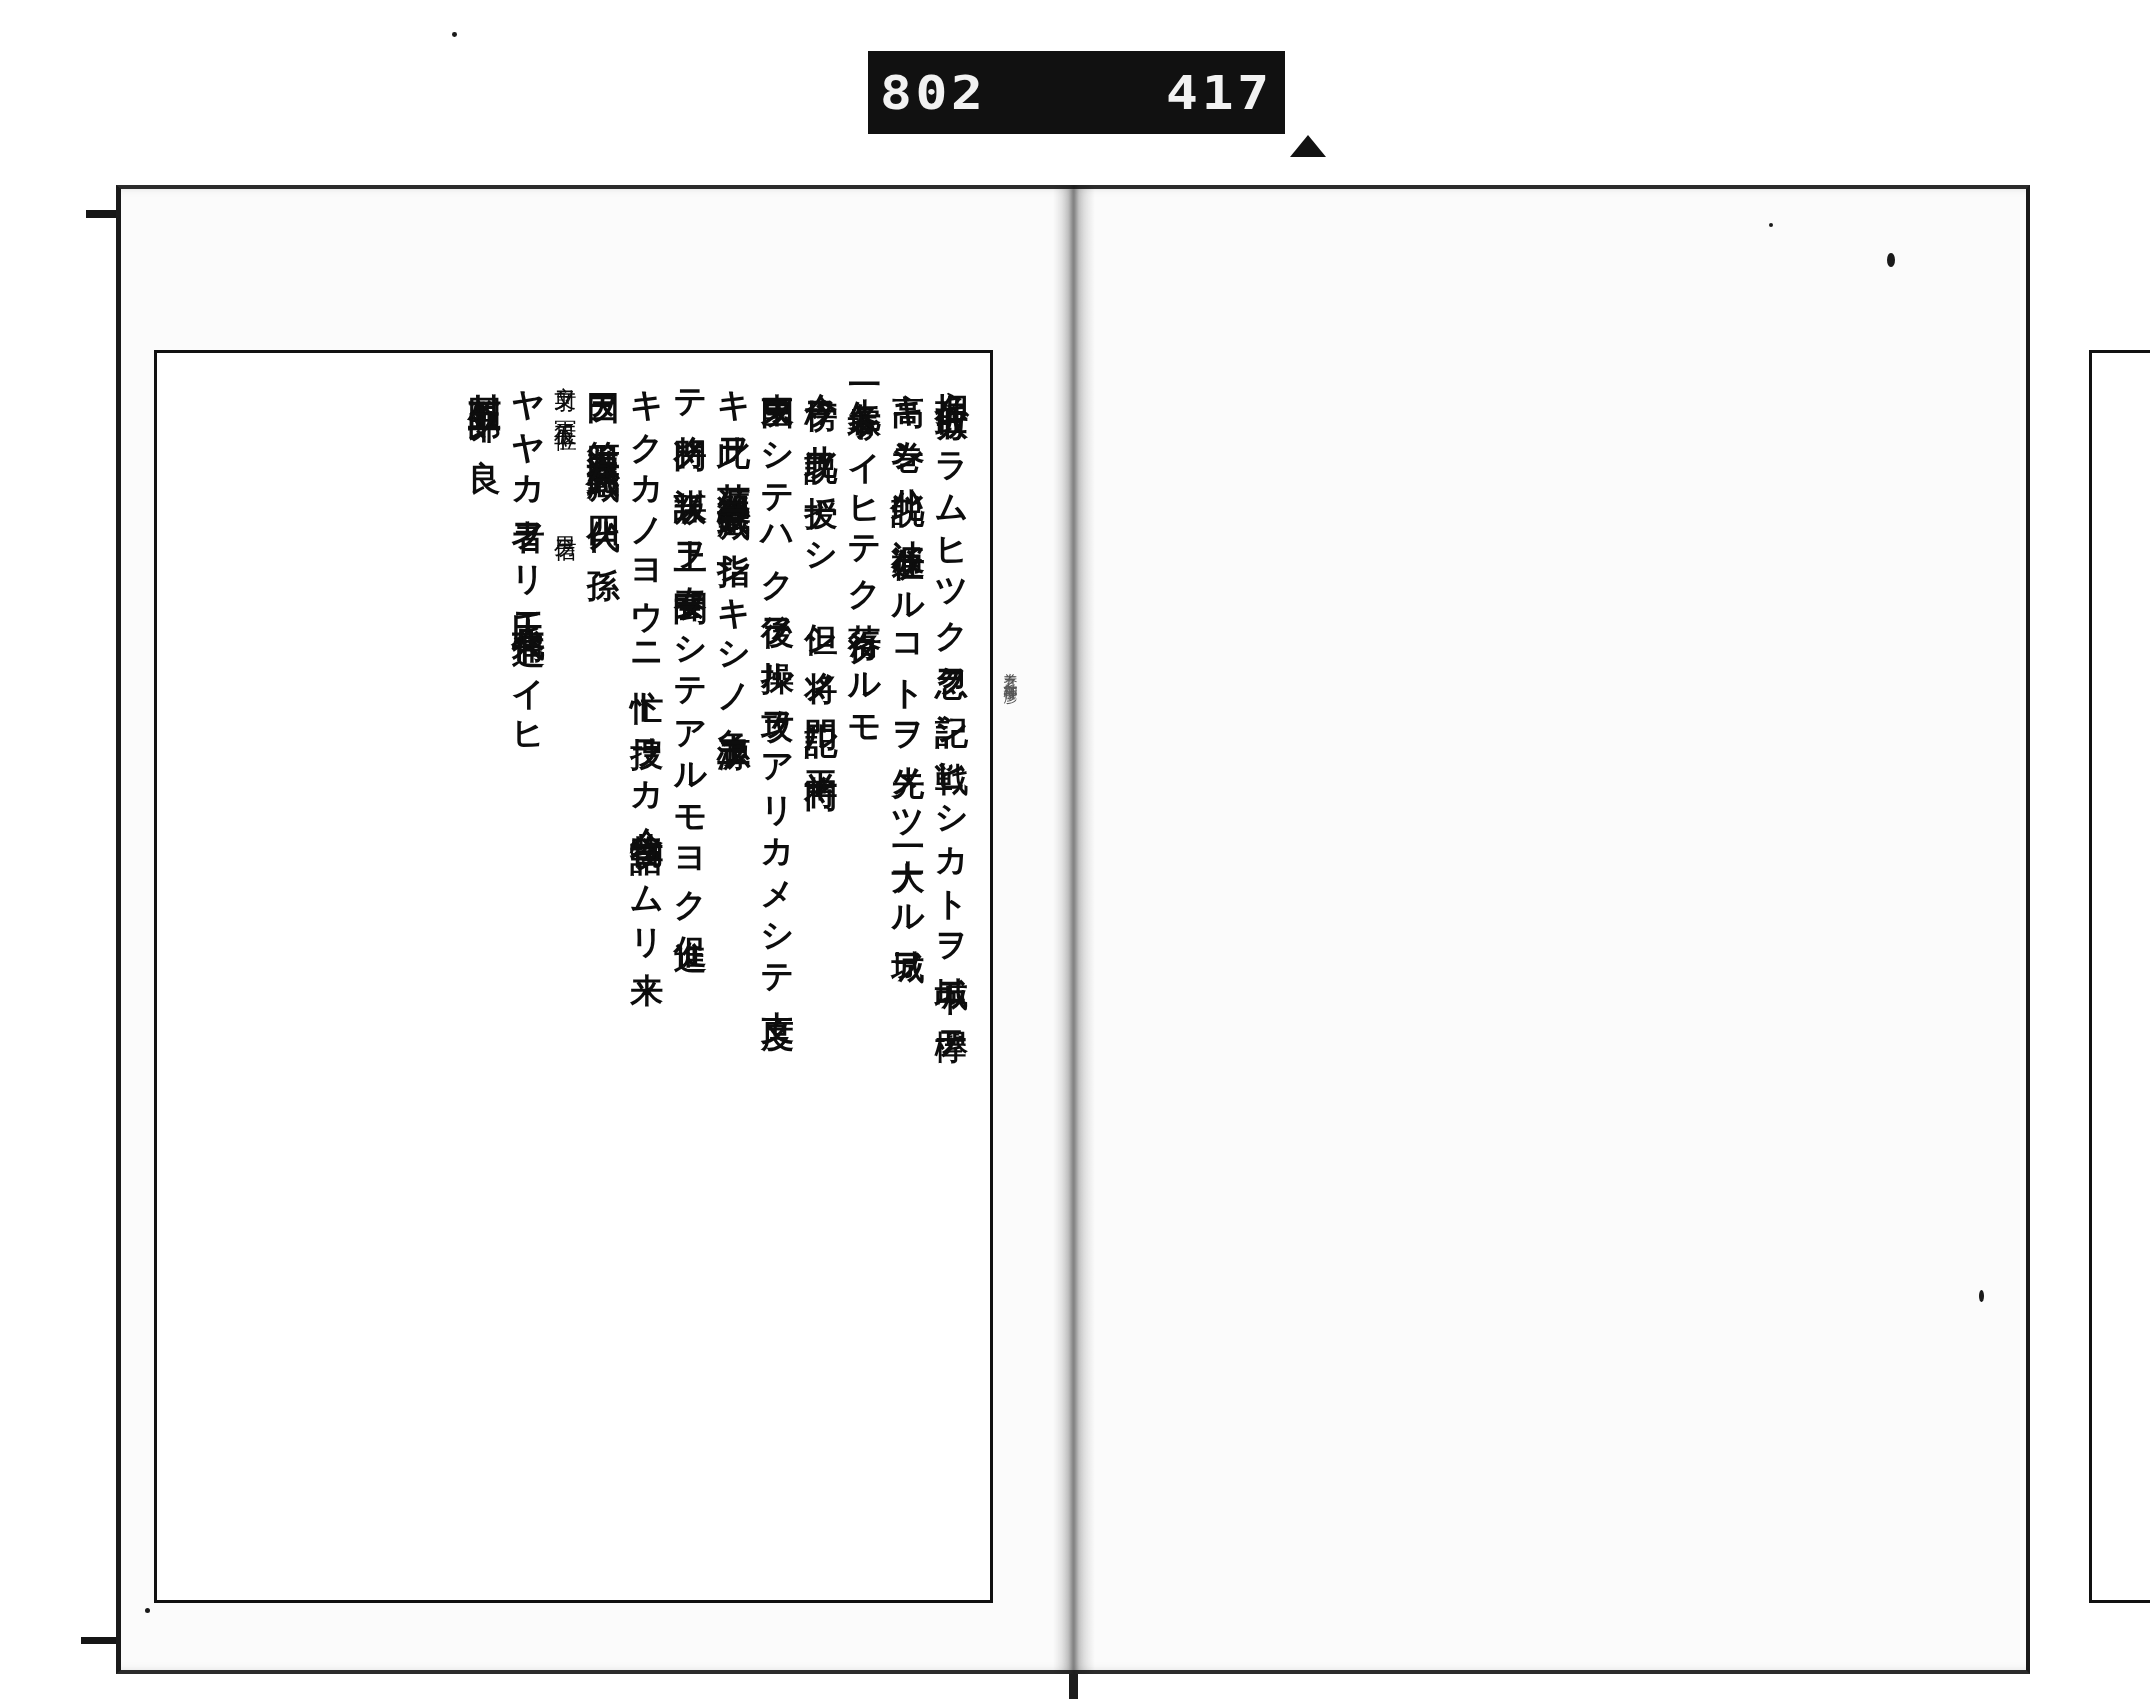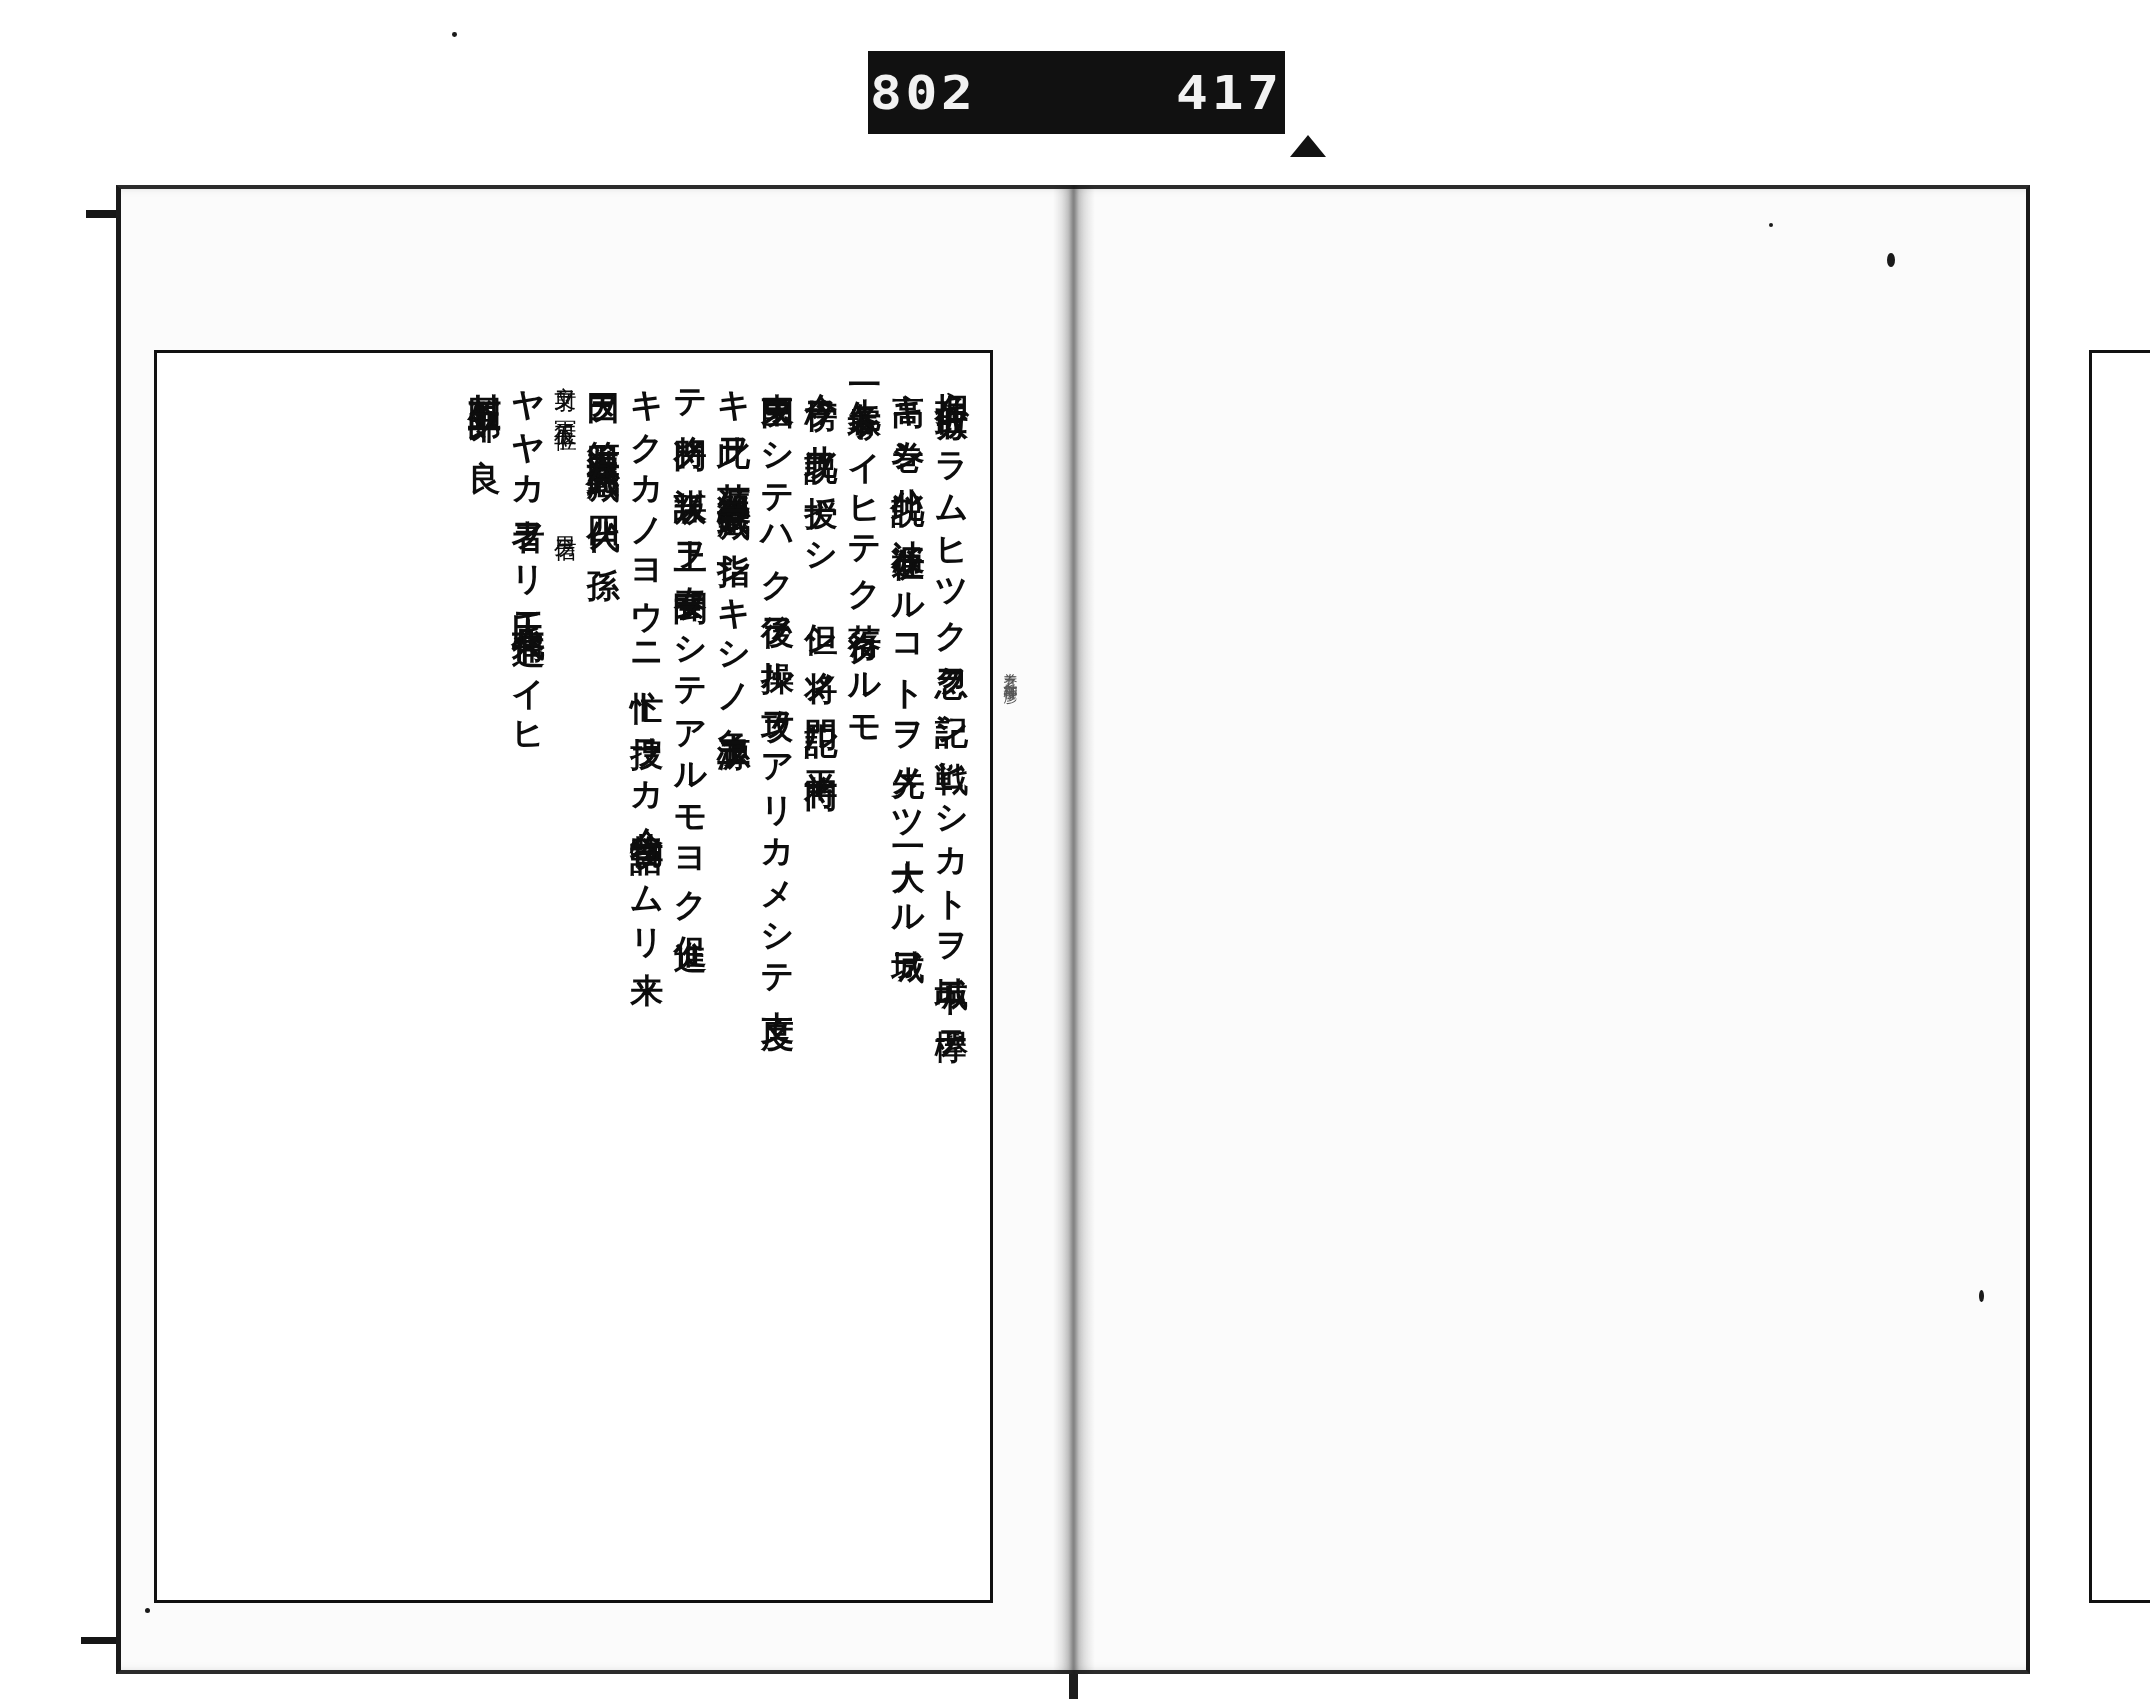--- a/index.html
+++ b/index.html
@@ -19,21 +19,21 @@
   #film-header {
     position: absolute;
     left: 868px;
     top: 51px;
     width: 417px;
     height: 83px;
     background: #111111;
     display: flex;
     align-items: center;
     justify-content: space-between;
-    padding: 0 2px;
+    padding: 0 12px;
     box-sizing: border-box;
     letter-spacing: 3.2px;
   }
   #film-header .seg {
     color: #f2f2f2;
     font-family: "DejaVu Sans Mono", monospace;
     font-size: 46px;
     font-weight: bold;
     line-height: 1;
     transform: scaleX(1.15);

